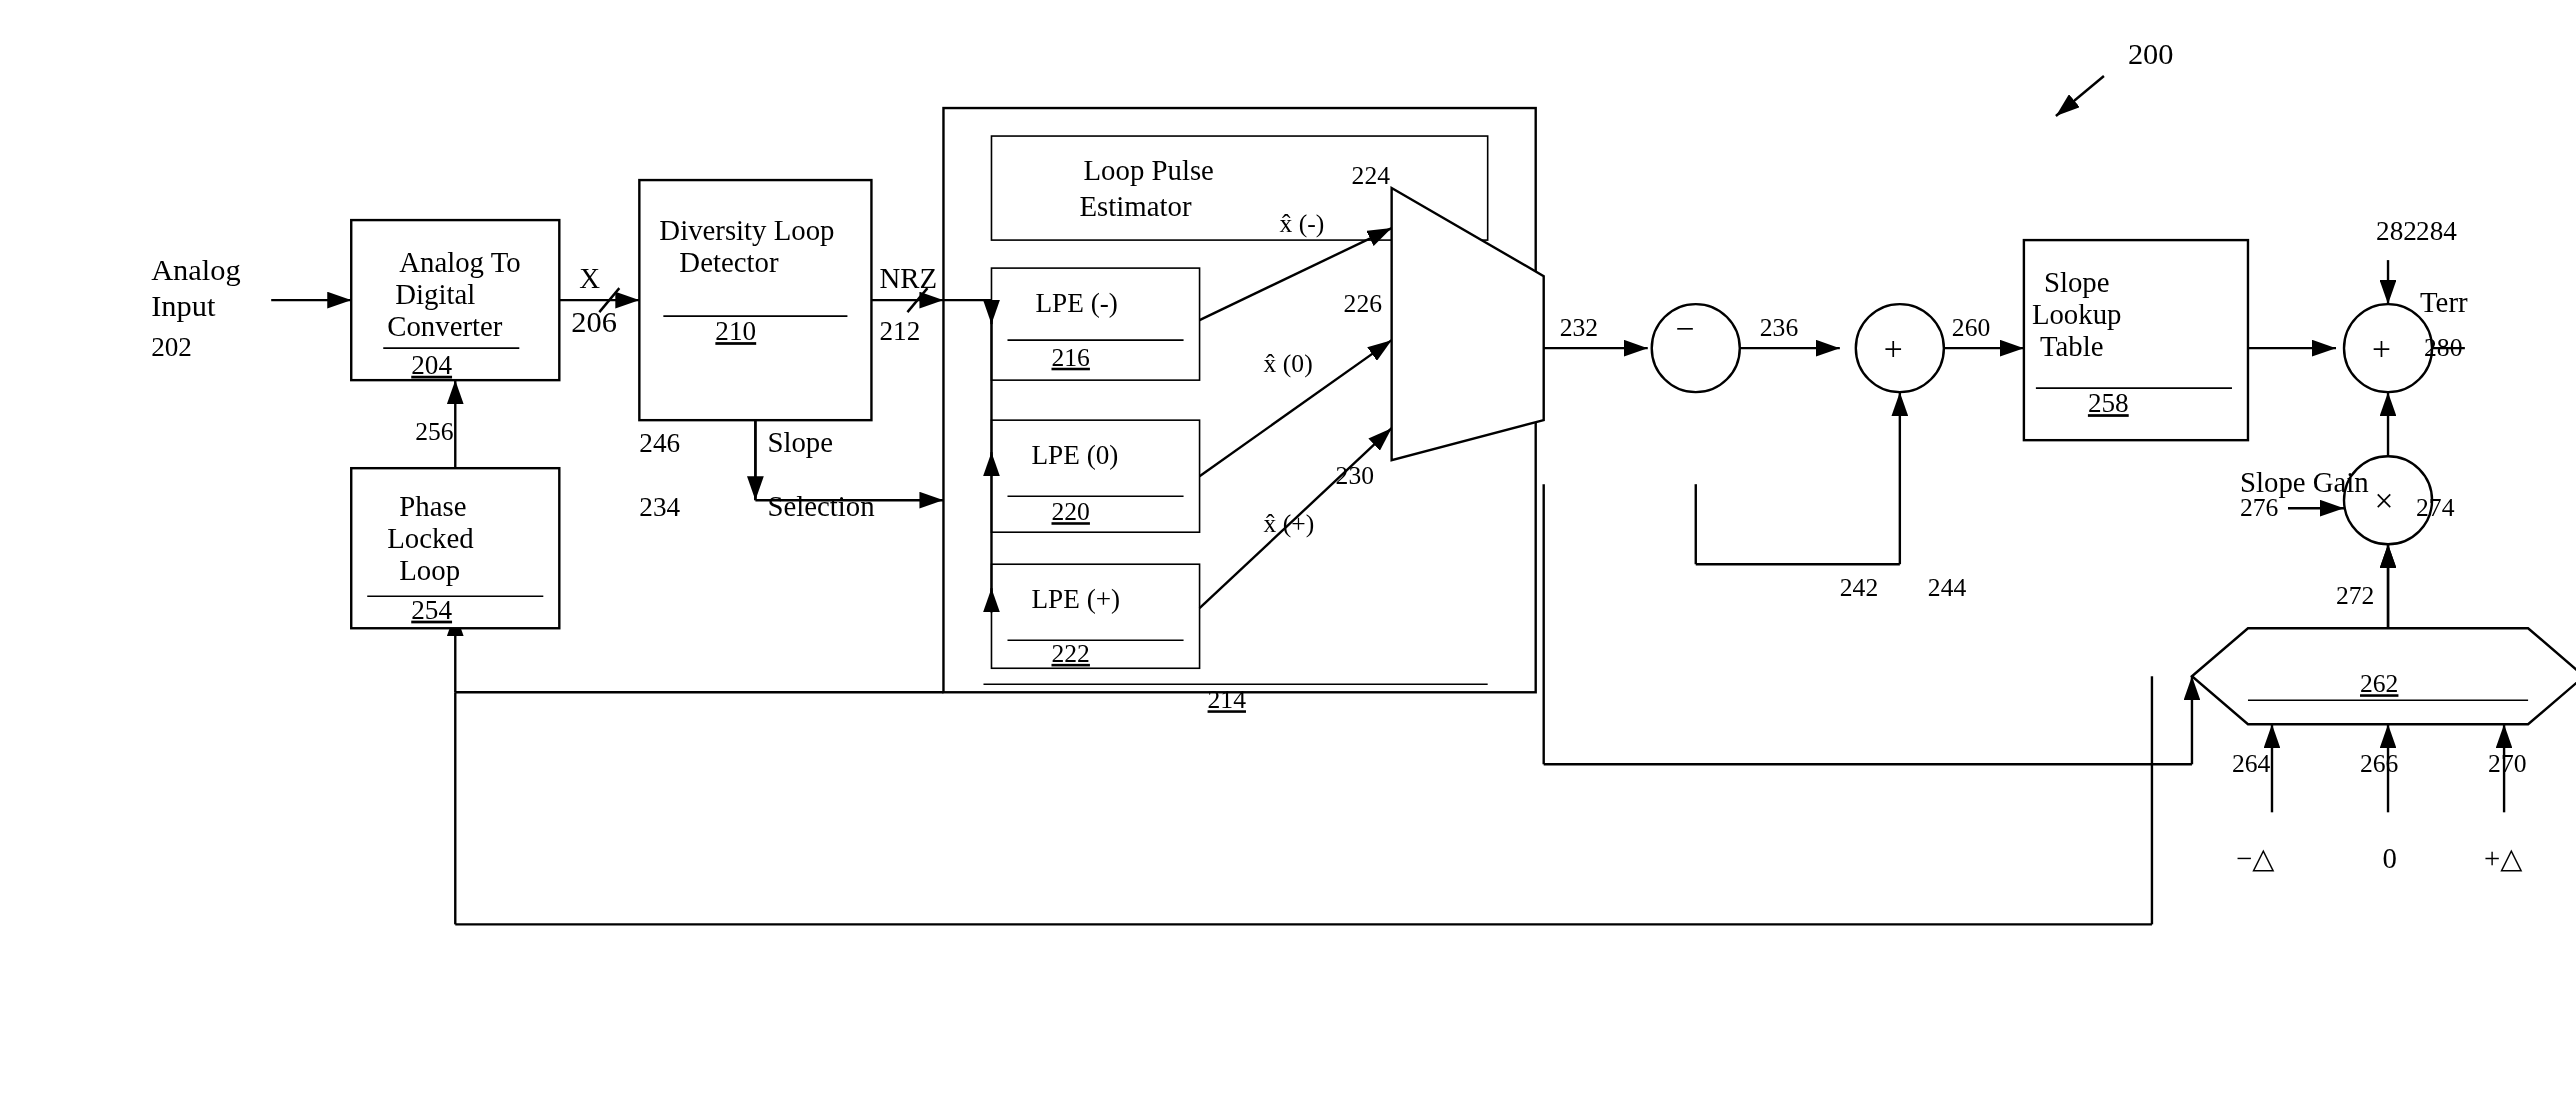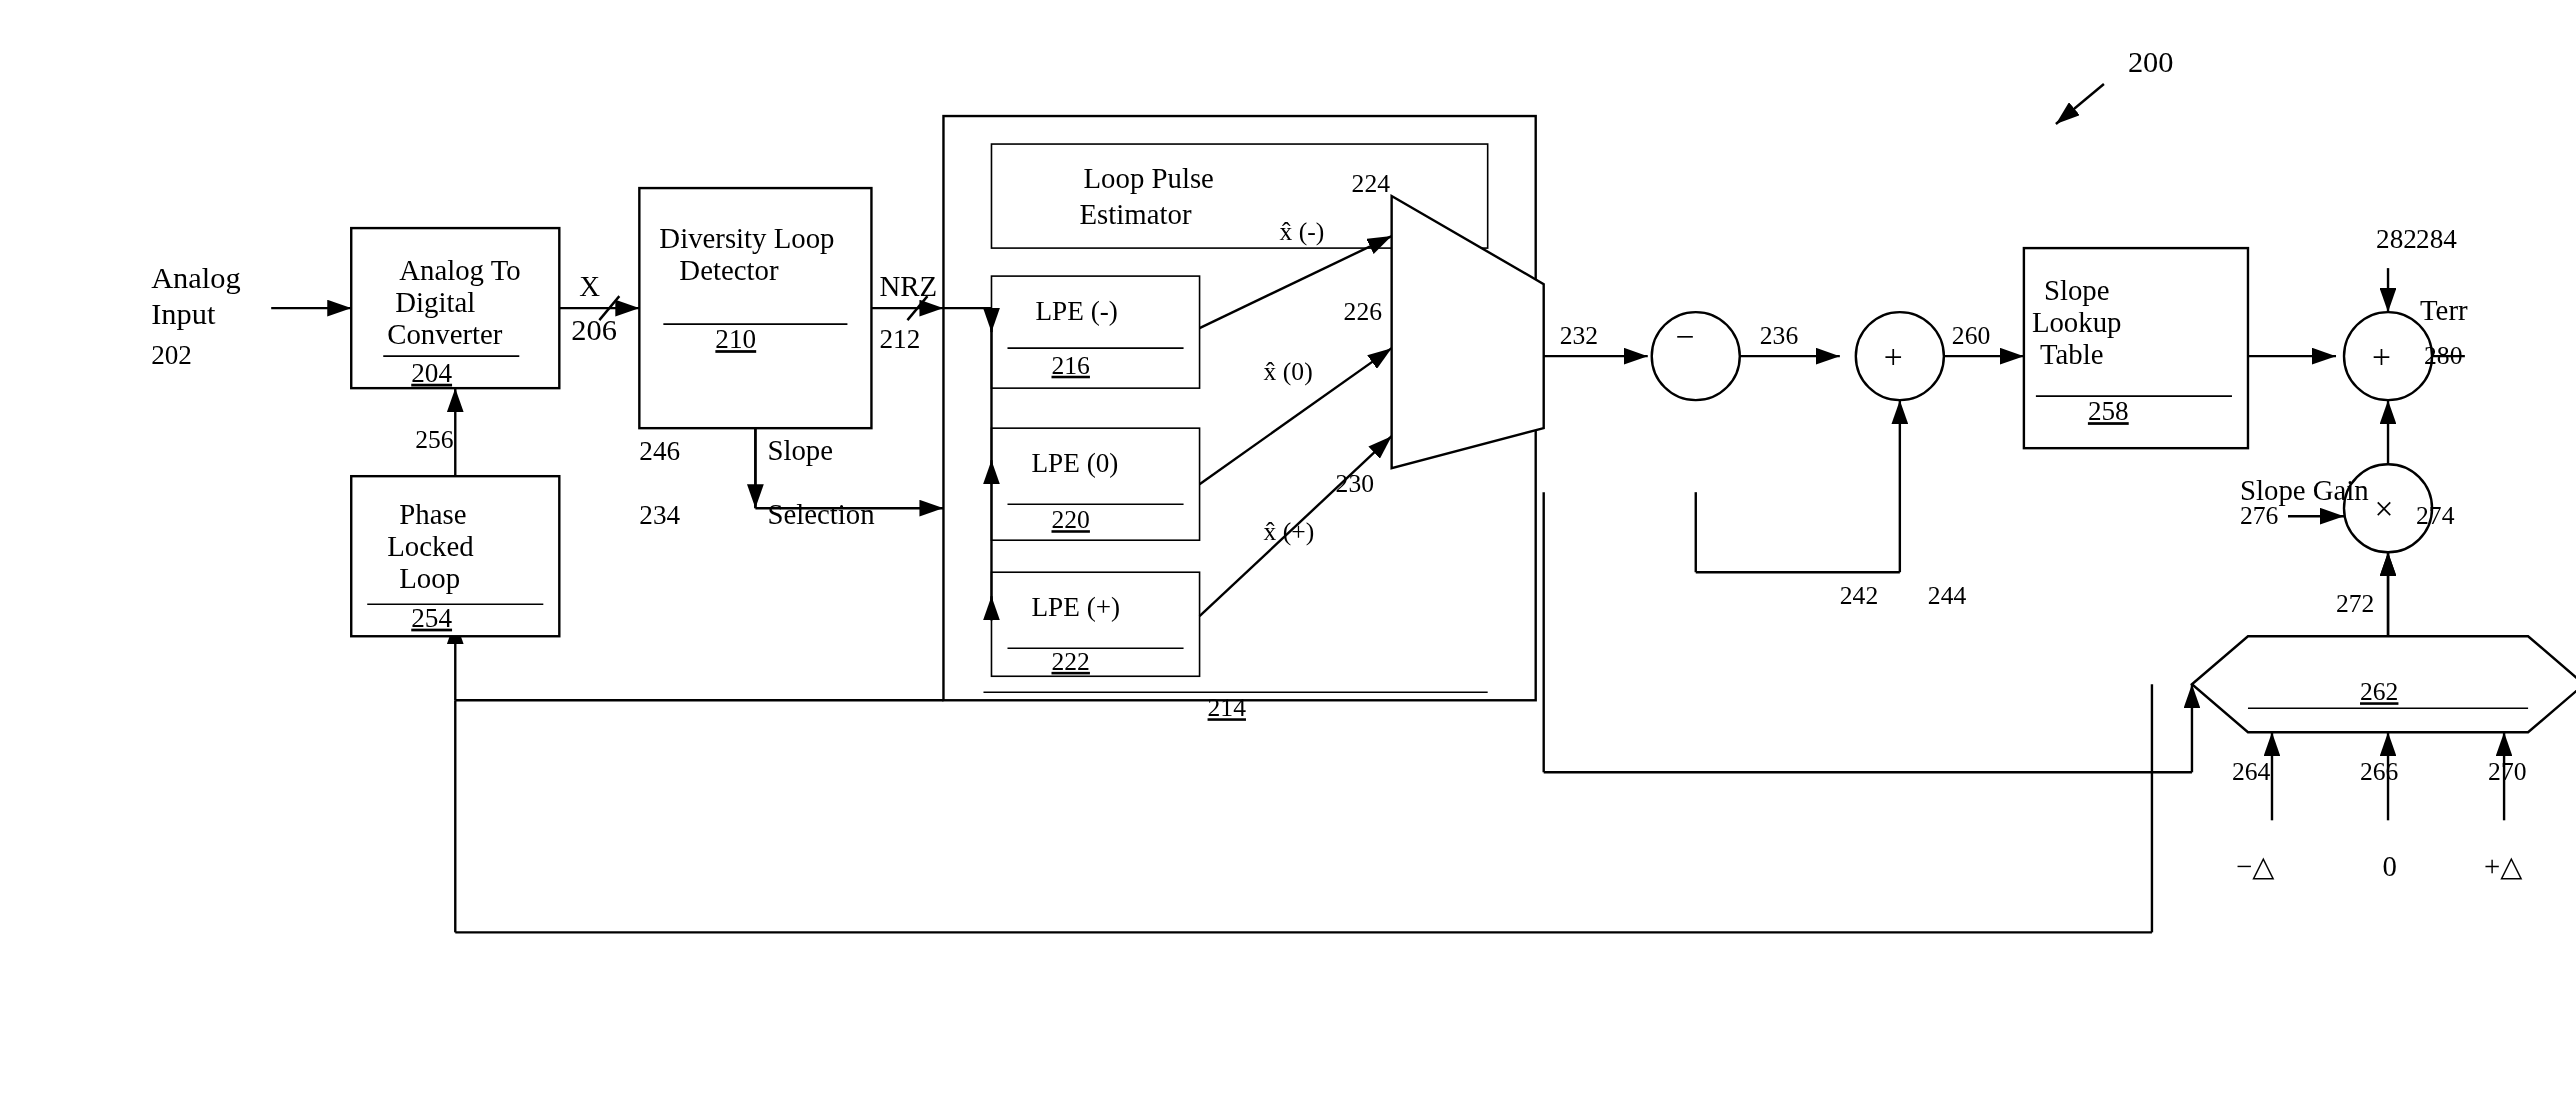--- a/index.html
+++ b/index.html
@@ -6,21 +6,21 @@
     body {
       background: #ffffff;
       width: 2576px;
       height: 1110px;
       overflow: hidden;
       font-family: 'Times New Roman', Times, serif;
       position: relative;
     }
     #diagram-container {
       position: absolute;
-      top: 12px; left: 0;
+      top: 4px; left: 0;
       width: 2576px;
       height: 1014px;
     }
     svg {
       width: 100%;
       height: 100%;
     }
   </style>
 </head>
 <body>

